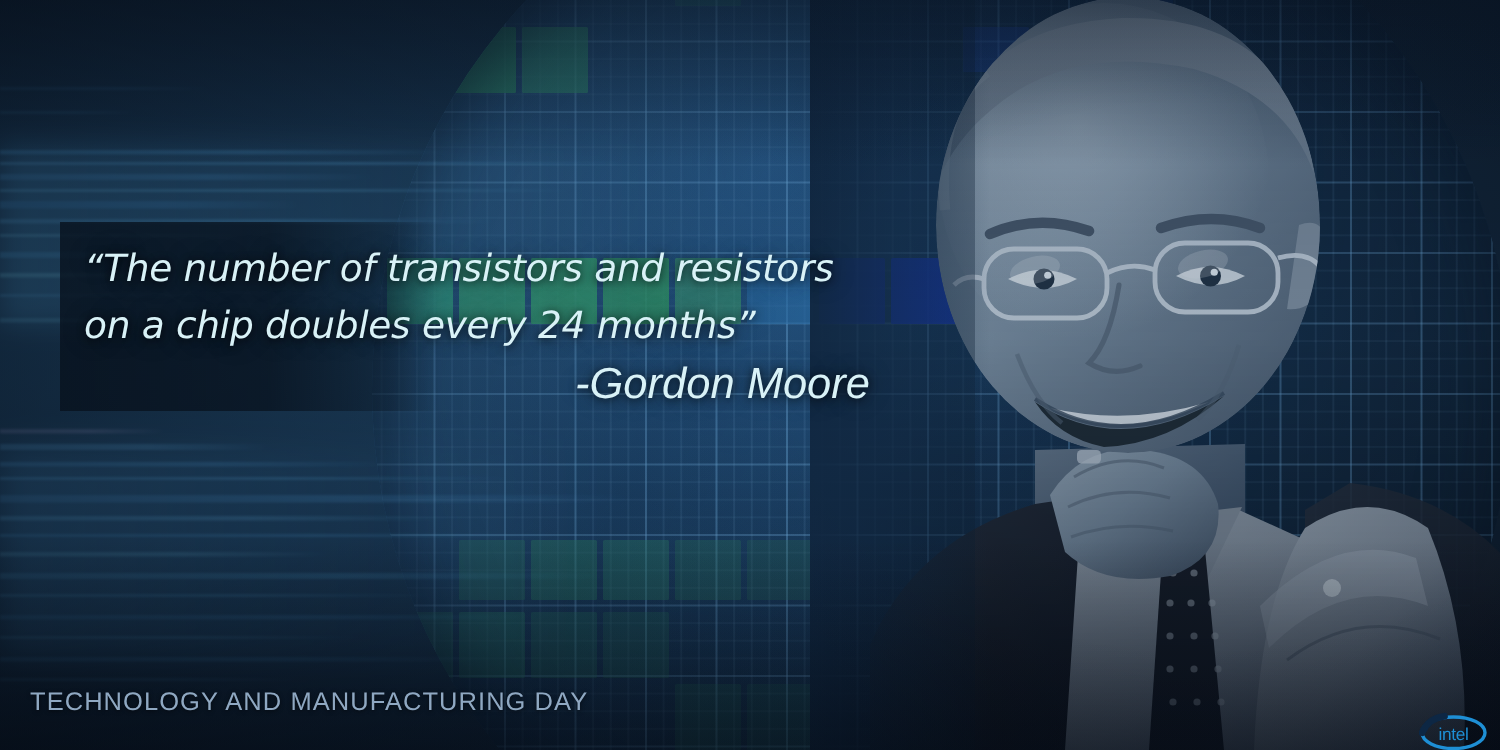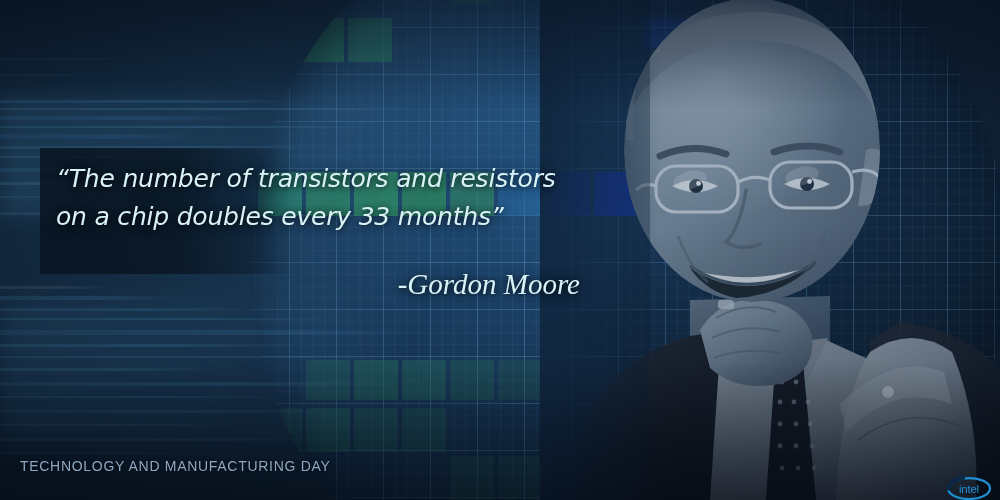--- a/index.html
+++ b/index.html
@@ -126,38 +126,37 @@
     font-style:italic;
     font-weight:400;
     font-size:25px;
     line-height:38px;
     color:#d9f2f7;
     letter-spacing:-0.2px;
     white-space:nowrap;
     text-shadow:0 1px 6px rgba(0,0,0,.75), 0 0 16px rgba(0,0,0,.45);
   }
   .quote-attrib{
-    font-family:Liberation Serif, serif;
+    font-family:Liberation Sans, sans-serif;
     font-style:italic;
     font-weight:400;
     font-size:29px;
     line-height:40px;
     color:#d9f2f7;
     text-align:right;
     padding-right:16px;
     text-shadow:0 1px 6px rgba(0,0,0,.75), 0 0 16px rgba(0,0,0,.45);
-    margin-top:28px;
   }
 
   
   .footer-caption{
     position:absolute;
     left:20px;top:458px;
     font-family:"Liberation Sans",sans-serif;
-    font-size:14px;
+    font-size:17px;
     letter-spacing:0.7px;
     color:#8fa8c2;
     text-shadow:0 1px 3px rgba(0,0,0,.6);
   }
 
   
   .intel-logo{
     position:absolute;
     right:8px;top:474px;
     width:46px;height:30px;
@@ -363,21 +362,21 @@
         <div class="streak" style="top: 58px; width: 140px; height: 2px; opacity: 0.3; background: linear-gradient(90deg, rgb(39, 89, 140) 0%, rgb(39, 89, 140) 55%, rgba(0, 0, 0, 0) 100%);"></div>
         <div class="streak" style="top: 74px; width: 90px; height: 2px; opacity: 0.26; background: linear-gradient(90deg, rgb(46, 102, 153) 0%, rgb(46, 102, 153) 55%, rgba(0, 0, 0, 0) 100%);"></div>
       </div>
   </div>
 
   <div class="bg-vignette"></div>
 
   <div class="quote-panel"></div>
   <div class="quote-block">
     <div class="quote-line">“The number of transistors and resistors</div>
-    <div class="quote-line">on a chip doubles every 33 months”</div>
+    <div class="quote-line">on a chip doubles every 24 months”</div>
     <div class="quote-attrib">-Gordon Moore</div>
   </div>
 
   <div class="footer-caption">TECHNOLOGY AND MANUFACTURING DAY</div>
 
   <div class="intel-logo">
     <svg viewBox="0 0 92 56" aria-hidden="true">
       <ellipse cx="46" cy="29" rx="42" ry="21" fill="none" stroke="#1e8fd5" stroke-width="4.5"></ellipse>
       <path d="M4 29 Q12 10 34 7" fill="none" stroke="#0d2744" stroke-width="9" stroke-linecap="round"></path>
       <text id="intel-word" x="46" y="38" text-anchor="middle" font-family="Liberation Sans, sans-serif" font-size="23" fill="#1e8fd5" letter-spacing="-0.5">intel</text>

